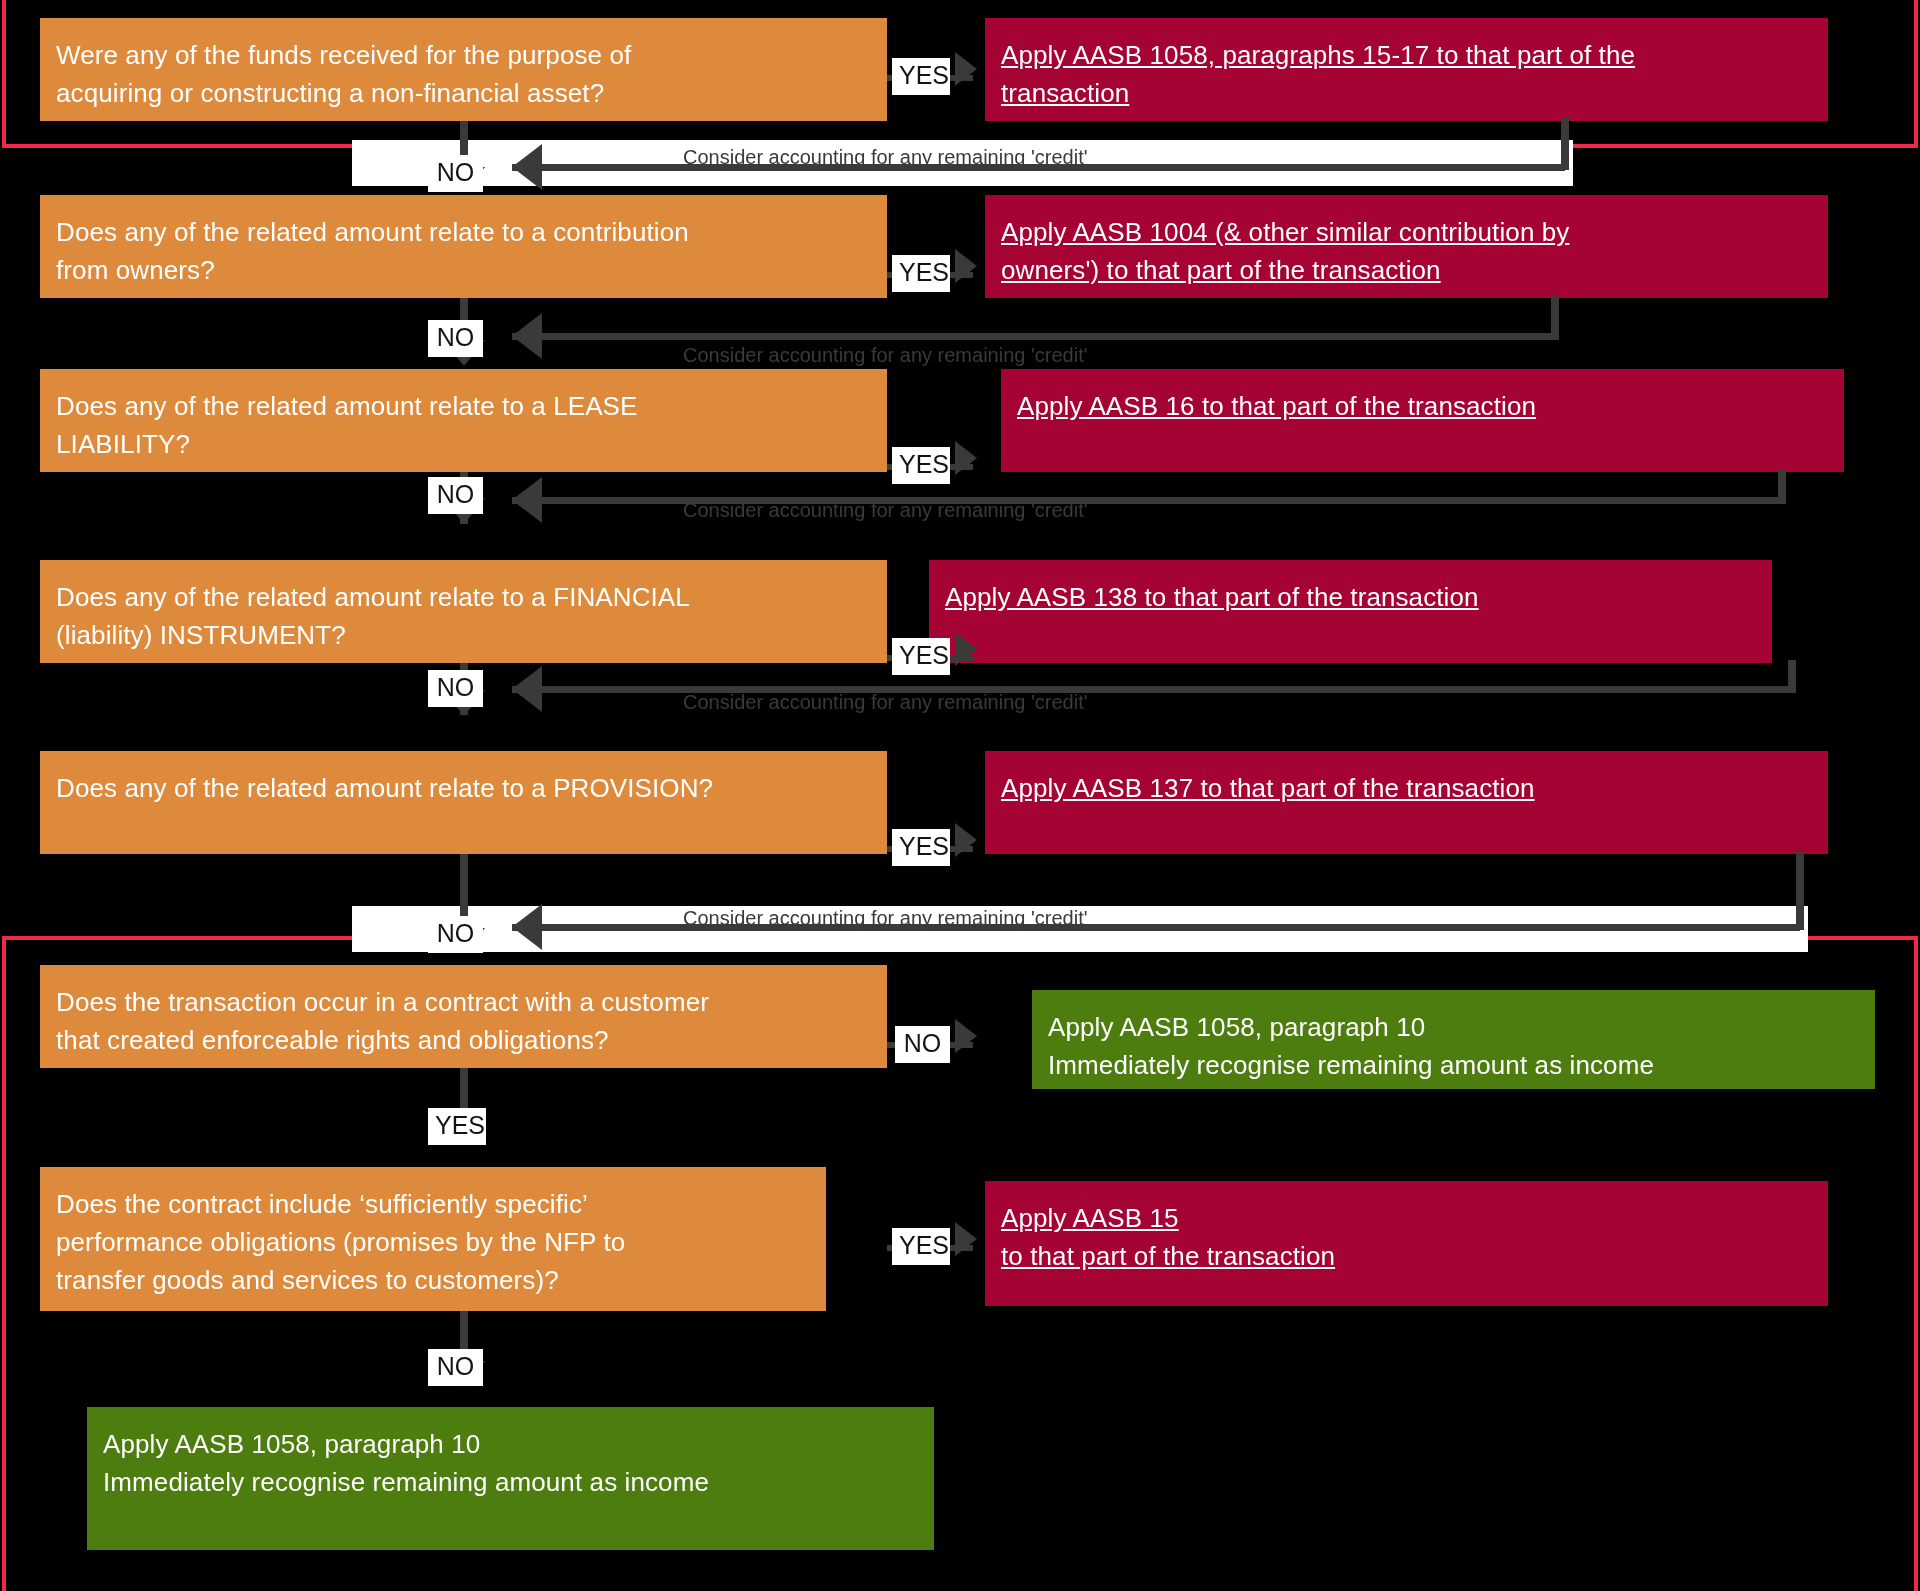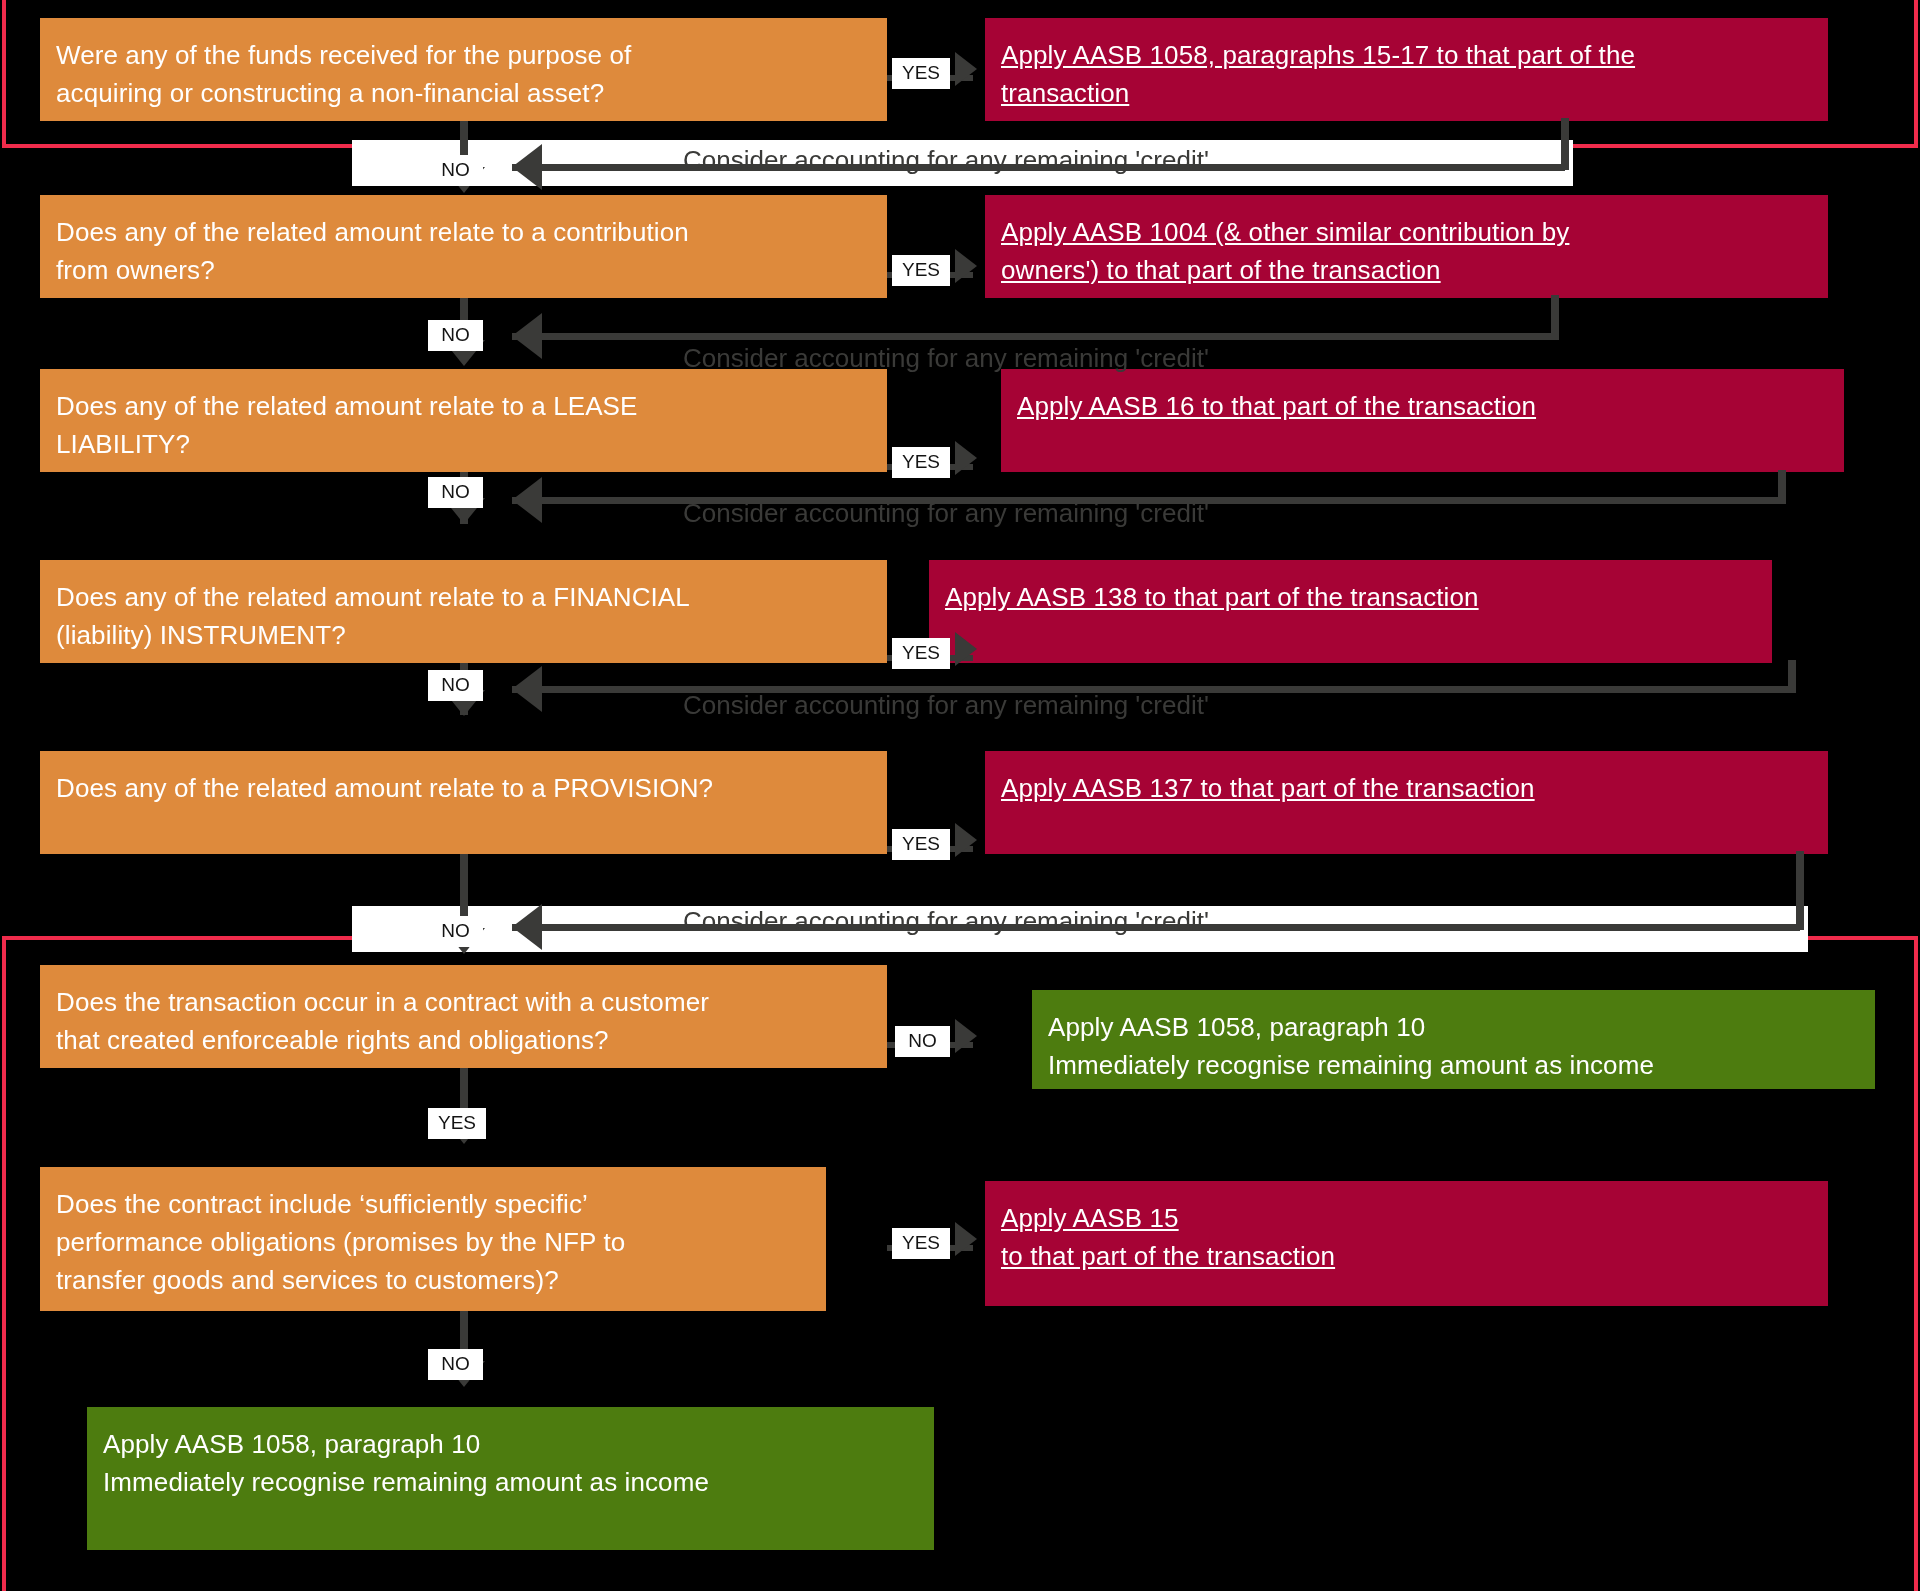--- a/index.html
+++ b/index.html
@@ -28,21 +28,21 @@
   .node.q   { background:#de8a3c; }
   .node.act { background:#a60335;text-decoration:underline; }
   .node.inc { background:#4d7c0f;margin-left:47px; }
   .node .ln { display:block; white-space:nowrap; }
 
   
   .chip {
     position:absolute;
     background:#ffffff;
     color:#141414;
-    font-size:19px;
+    font-size:25px;
     line-height:1;
     padding:5px 7px 7px 7px;
     text-align:center;
     z-index:6;
     font-weight:400;
   }
 
   
   .hbar  { position:absolute; background:#3a3a38; z-index:4; }
   .vbar  { position:absolute; background:#3a3a38; z-index:4; }
@@ -67,21 +67,21 @@
     position:absolute; width:0; height:0; z-index:5;
     border-left:21px solid transparent;
     border-right:21px solid transparent;
     border-top:26px solid #3a3a38;
   }
 
   
   .consider {
     position:absolute;
     color:#3a3a38;
-    font-size:26px;
+    font-size:20px;
     line-height:1;
     white-space:nowrap;
     z-index:7;
     font-weight:400;
   }
 </style>
 </head>
 <body>
 
 <div id="stage">

